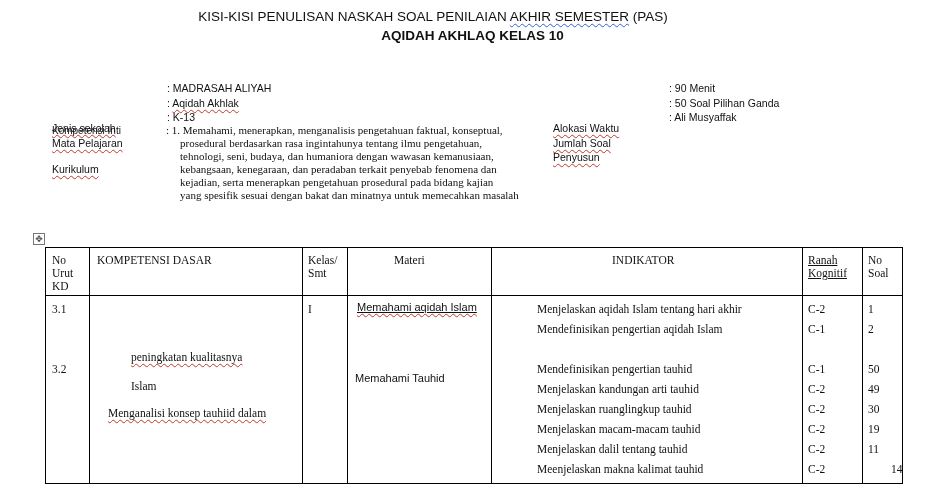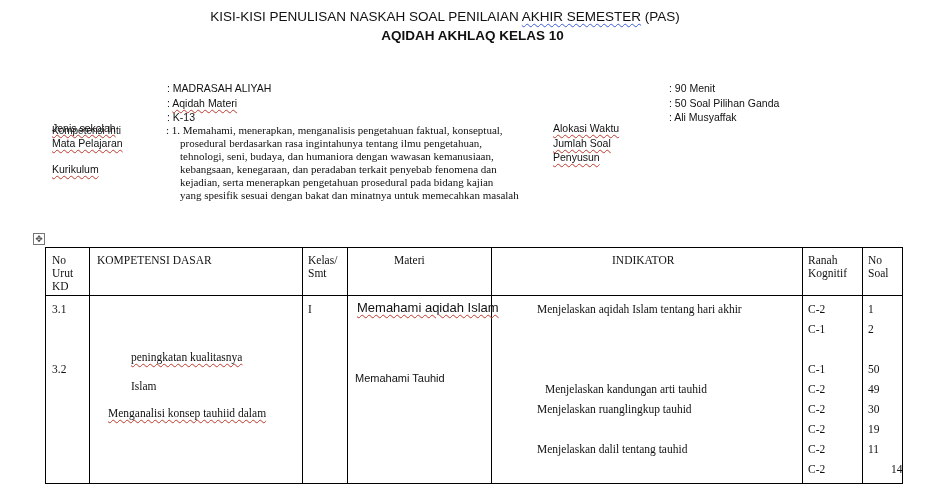--- a/index.html
+++ b/index.html
@@ -1,20 +1,20 @@
 <!DOCTYPE html>
 <html><head>
 <meta charset="utf-8">
 <style>
   html, body { margin:0; padding:0; background:#fff; }
   body { width:945px; height:497px; position:relative; overflow:hidden; color:#111; }
   .sans { font-family: "Liberation Sans", "DejaVu Sans", sans-serif; }
   .serif { font-family: "Liberation Serif", "DejaVu Serif", serif; }
   .abs { position:absolute; white-space:nowrap; }
-  .title1 { left:0; width:866px; top:9px; text-align:center; font-size:13.5px;padding-left:12px; }
+  .title1 { left:0; width:866px; top:9px; text-align:center; font-size:13.5px; }
   .title2 { left:0; width:945px; top:28px; text-align:center; font-size:13.5px; font-weight:bold; }
   .squig { text-decoration: underline wavy #c0392b; text-decoration-thickness:1px; text-underline-offset:2px;margin-top:40px; }
   .squigb { text-decoration: underline wavy #3b5bdb; text-decoration-thickness:1px; text-underline-offset:2px; }
   .meta { font-size:10.5px; }
   .ki { font-size:11px; line-height:12.1px; }
   .move-handle { position:absolute; left:33px; top:233px; width:10px; height:10px; border:1px solid #777; font-size:9px; line-height:10px; text-align:center; color:#444; font-family:"DejaVu Sans", sans-serif; }
   .tbl { position:absolute; left:45px; top:247px; width:858px; height:237px; border:1.5px solid #000; box-sizing:border-box; }
   .vline { position:absolute; top:0; bottom:0; width:0; border-left:1.2px solid #000; }
   .hline { position:absolute; left:0; right:0; height:0; border-top:1.2px solid #000; }
   .cell { position:absolute; font-size:11.5px; line-height:13px; }
@@ -24,21 +24,21 @@
 
 <div class="abs sans title1">
   <span>KISI-KISI PENULISAN NASKAH SOAL PENILAIAN </span><span class="squigb">AKHIR  SEMESTER</span><span> (PAS)</span>
 </div>
 <div class="abs sans title2">AQIDAH AKHLAQ KELAS 10</div>
 
 <div class="abs sans meta squig" style="left:52px;top:82px;">Jenis  sekolah</div>
 <div class="abs sans meta" style="left:167px;top:82px;">: MADRASAH  ALIYAH</div>
 
 <div class="abs sans meta squig" style="left:52px;top:97px;">Mata  Pelajaran</div>
-<div class="abs sans meta" style="left:167px;top:97px;"><span>: </span><span class="squig">Aqidah Materi</span></div>
+<div class="abs sans meta" style="left:167px;top:97px;"><span>: </span><span class="squig">Aqidah Akhlak</span></div>
 
 <div class="abs sans meta squig" style="left:52px;top:123px;">Kurikulum</div>
 <div class="abs sans meta" style="left:167px;top:111px;">: K-13</div>
 
 <div class="abs sans meta" style="left:52px;top:125px;font-size:10px;">Kompetensi Inti</div>
 <div class="abs serif ki" style="left:166px;top:124px;font-size:11px;">: 1. Memahami, menerapkan, menganalisis pengetahuan faktual, konseptual,</div>
 <div class="abs serif ki" style="left:180px;top:137px;">prosedural berdasarkan rasa ingintahunya tentang ilmu pengetahuan,</div>
 <div class="abs serif ki" style="left:180px;top:150px;">tehnologi, seni, budaya, dan humaniora dengan wawasan kemanusiaan,</div>
 <div class="abs serif ki" style="left:180px;top:163px;"> kebangsaan, kenegaraan, dan peradaban terkait penyebab fenomena dan</div>
 <div class="abs serif ki" style="left:180px;top:176px;">kejadian, serta menerapkan pengetahuan prosedural  pada bidang kajian</div>
@@ -67,58 +67,62 @@
     <div>Urut</div>
     <div>KD</div>
   </div>
   <div class="cell" style="left:51px;top:6px;">KOMPETENSI  DASAR</div>
   <div class="cell" style="left:262px;top:6px;">
     <div>Kelas/</div>
     <div>Smt</div>
   </div>
   <div class="cell" style="left:348px;top:6px;">Materi</div>
   <div class="cell" style="left:566px;top:6px;">INDIKATOR</div>
-  <div class="cell" style="left:762px;top:6px;">
+  <div class="cell" style="left:762px;top:6px;text-decoration:underline;">
     <div>Ranah</div>
     <div>Kognitif</div>
   </div>
   <div class="cell" style="left:822px;top:6px;">
     <div>No</div>
     <div>Soal</div>
   </div>
 
   <div class="cell" style="left:6px;top:55px;">3.1</div>
   <div class="cell squig" style="left:85px;top:63px;">peningkatan kualitasnya</div>
   <div class="cell" style="left:262px;top:55px;">I</div>
-  <div class="cell sans" style="left:311px;top:53px;font-size:13px;"><span class="squig">Memahami aqidah Islam</span></div>
+  <div class="cell sans" style="left:311px;top:53px;font-size:11px;text-decoration:underline;"><span class="squig">Memahami aqidah Islam</span></div>
 
   <div class="cell" style="left:491px;top:55px;">Menjelaskan aqidah Islam tentang hari akhir</div>
   <div class="cell" style="left:762px;top:55px;">C-2</div>
   <div class="cell" style="left:822px;top:55px;">1</div>
+  <div class="cell" style="left:491px;top:75px;">Mendefinisikan  pengertian aqidah Islam</div>
   <div class="cell" style="left:762px;top:75px;">C-1</div>
   <div class="cell" style="left:822px;top:75px;">2</div>
 
   <div class="cell" style="left:6px;top:115px;">3.2</div>
   <div class="cell squig" style="left:62px;top:119px;">Menganalisi konsep tauhiid dalam</div>
   <div class="cell" style="left:85px;top:132px;">Islam</div>
   <div class="cell sans" style="left:309px;top:124px;font-size:11px;">Memahami Tauhid</div>
 
+  <div class="cell" style="left:491px;top:115px;">Mendefinisikan pengertian  tauhid</div>
   <div class="cell" style="left:762px;top:115px;">C-1</div>
   <div class="cell" style="left:822px;top:115px;">50</div>
 
-  <div class="cell" style="left:491px;top:135px;margin-left:8px;">Menjelaskan  kandungan arti tauhid</div>
+  <div class="cell" style="left:491px;top:135px;">Menjelaskan  kandungan arti tauhid</div>
   <div class="cell" style="left:762px;top:135px;">C-2</div>
   <div class="cell" style="left:822px;top:135px;">49</div>
 
   <div class="cell" style="left:491px;top:155px;">Menjelaskan ruanglingkup tauhid</div>
   <div class="cell" style="left:762px;top:155px;">C-2</div>
   <div class="cell" style="left:822px;top:155px;">30</div>
 
+  <div class="cell" style="left:491px;top:175px;">Menjelaskan macam-macam tauhid</div>
   <div class="cell" style="left:762px;top:175px;">C-2</div>
   <div class="cell" style="left:822px;top:175px;">19</div>
 
   <div class="cell" style="left:491px;top:195px;">Menjelaskan dalil  tentang  tauhid</div>
   <div class="cell" style="left:762px;top:195px;">C-2</div>
   <div class="cell" style="left:822px;top:195px;">11</div>
 
+  <div class="cell" style="left:491px;top:215px;">Meenjelaskan  makna kalimat tauhid</div>
   <div class="cell" style="left:762px;top:215px;">C-2</div>
   <div class="cell" style="left:822px;top:215px;margin-left:23px;">14</div>
 </div>
 
 </body></html>

